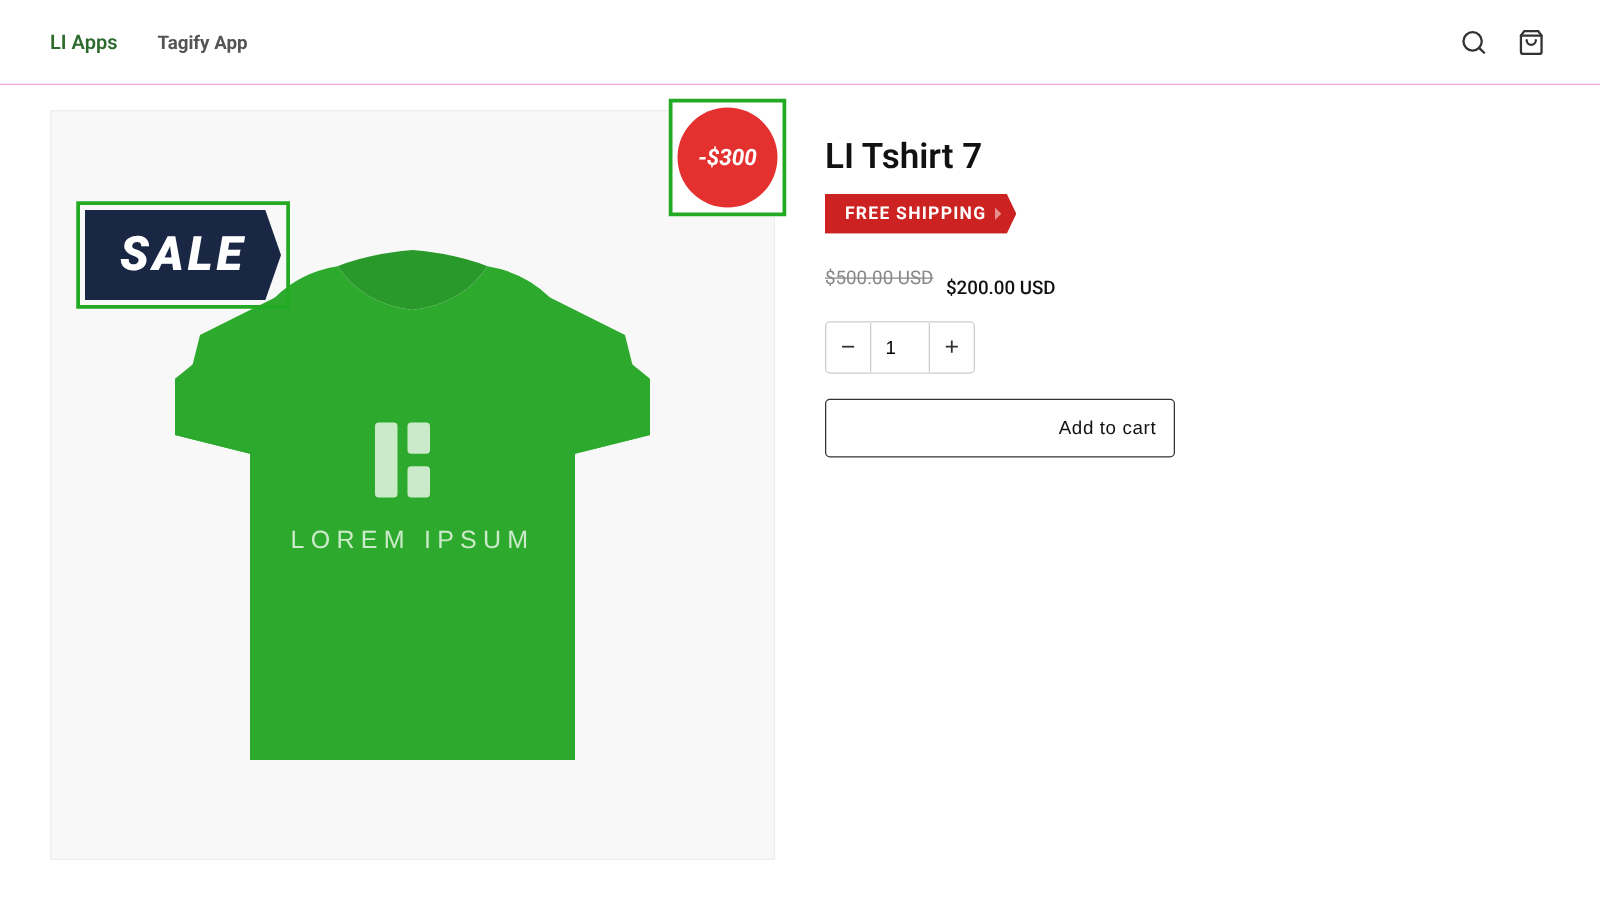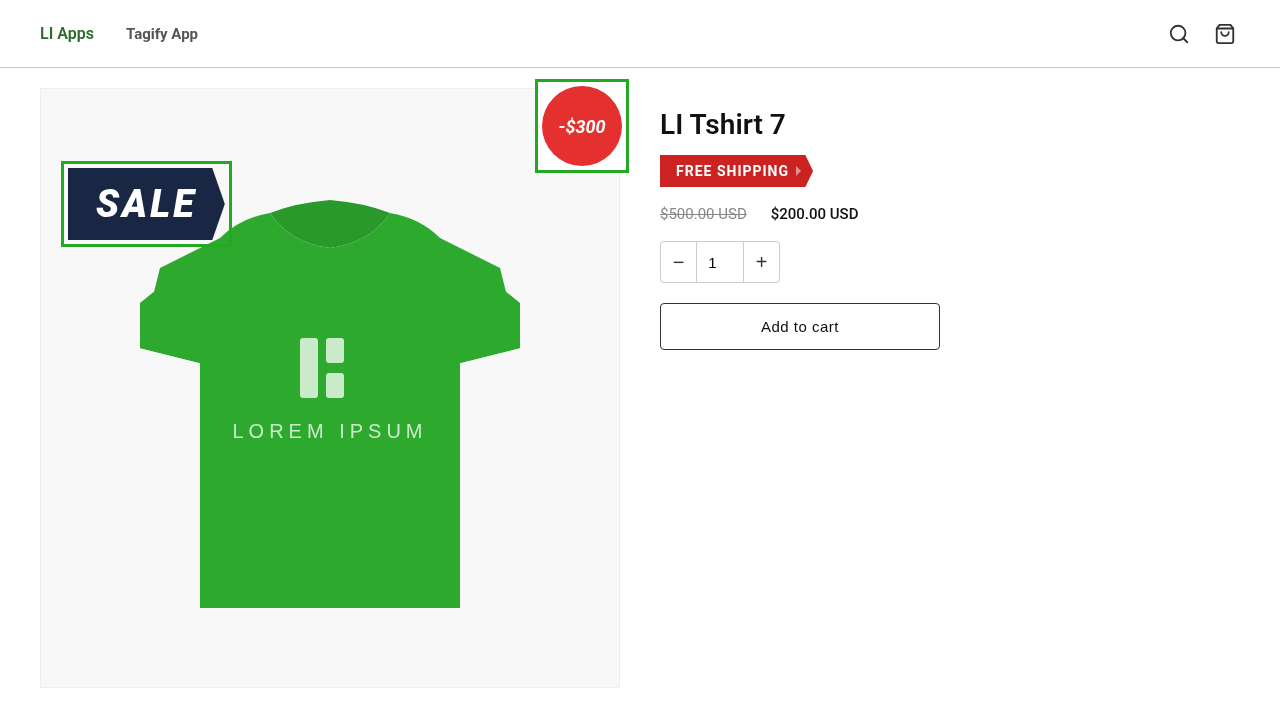--- a/index.html
+++ b/index.html
@@ -153,32 +153,33 @@
       width: 0;
       height: 0;
       border-top: 5px solid transparent;
       border-bottom: 5px solid transparent;
       border-left: 5px solid rgba(255,255,255,0.5);
     }
 
     .price-row {
       display: flex;
       align-items: center;
-      gap: 24px;
+      gap: 10px;
       margin-bottom: 18px;
     }
     .original-price {
       text-decoration: line-through;
       color: #888;
       font-size: 15px;
     }
     .sale-price {
       color: #111;
       font-size: 15px;
       font-weight: 500;
+      margin-top: 16px;
     }
 
     .quantity-label {
       font-size: 14px;
       color: #333;
       margin-bottom: 10px;
     }
     .quantity-row {
       display: flex;
       align-items: center;
@@ -216,20 +217,21 @@
       width: 280px;
       padding: 14px;
       background: #fff;
       border: 1px solid #333;
       border-radius: 4px;
       font-size: 15px;
       cursor: pointer;
       letter-spacing: 0.5px;
       color: #111;
       transition: background 0.2s;
+      text-align: right;
     }
 
     
     .tshirt-svg {
       width: 500px;
       height: 560px;
     }
   </style>
 </head>
 <body>

